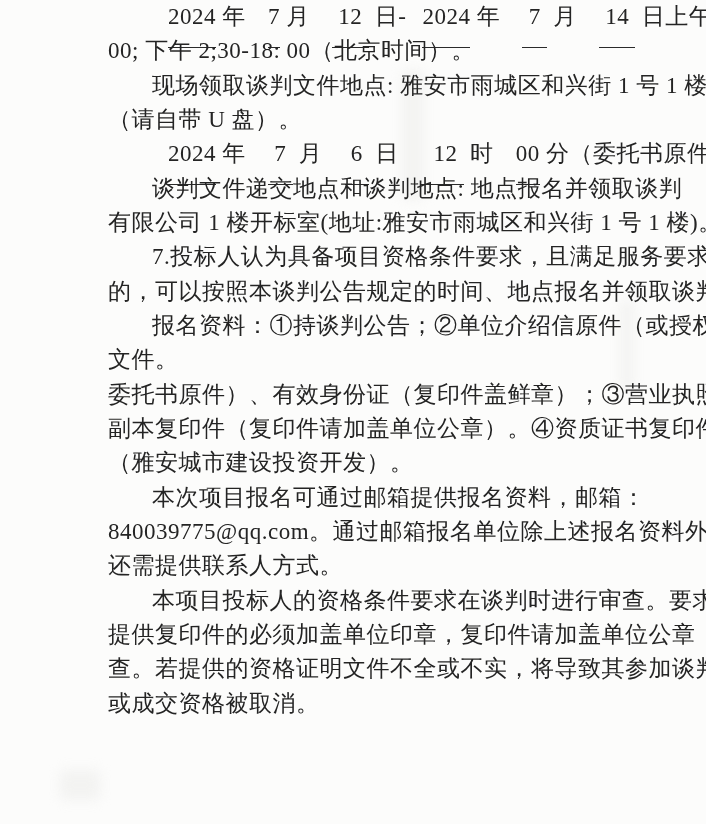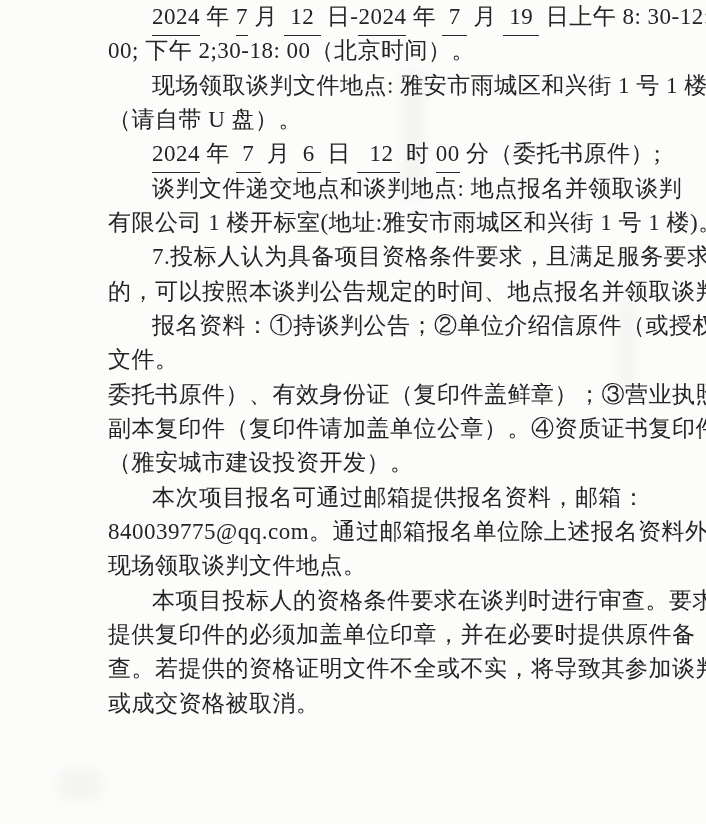--- a/index.html
+++ b/index.html
@@ -44,46 +44,47 @@
     letter-spacing: 0.5px;
     white-space: pre;
     overflow: visible;
   }
   .line.indent {
     padding-left: 44px;
   }
   .seg { }
   .u {
     border-bottom: 1.5px solid #2a2a2a;
-    padding-bottom: 6px;
+    padding-bottom: 18px;
+    margin-left: 16px;
   }
 </style>
 </head>
 <body>
 
 <div class="page">
   <div class="artifact a1"></div>
   <div class="artifact a2"></div>
   <div class="artifact a3"></div>
   <div class="doc">
-      <div class="line indent"><span class="seg u">2024</span><span class="seg"> 年 </span><span class="seg u">7</span><span class="seg"> 月 </span><span class="seg u"> 12 </span><span class="seg"> 日-</span><span class="seg u">2024</span><span class="seg"> 年 </span><span class="seg u"> 7 </span><span class="seg"> 月 </span><span class="seg u"> 19 </span><span class="seg"> 日上午 8: 30-12:</span></div>
+      <div class="line indent"><span class="seg u">2024</span><span class="seg"> 年 </span><span class="seg u">7</span><span class="seg"> 月 </span><span class="seg u"> 12 </span><span class="seg"> 日-</span><span class="seg u">2024</span><span class="seg"> 年 </span><span class="seg u"> 7 </span><span class="seg"> 月 </span><span class="seg u"> 14 </span><span class="seg"> 日上午 8: 30-12:</span></div>
       <div class="line"><span class="seg">00; 下午 2;30-18: 00（北京时间）。</span></div>
       <div class="line indent"><span class="seg">现场领取谈判文件地点: 雅安市雨城区和兴街 1 号 1 楼</span></div>
       <div class="line"><span class="seg">（请自带 U 盘）。</span></div>
       <div class="line indent"><span class="seg u">2024</span><span class="seg"> 年 </span><span class="seg u"> 7 </span><span class="seg"> 月 </span><span class="seg u"> 6 </span><span class="seg"> 日 </span><span class="seg u">  12 </span><span class="seg"> 时 </span><span class="seg u">00</span><span class="seg"> 分（委托书原件）;</span></div>
       <div class="line indent"><span class="seg">谈判文件递交地点和谈判地点: 地点报名并领取谈判</span></div>
       <div class="line"><span class="seg">有限公司 1 楼开标室(地址:雅安市雨城区和兴街 1 号 1 楼)。</span></div>
       <div class="line indent"><span class="seg">7.投标人认为具备项目资格条件要求，且满足服务要求</span></div>
       <div class="line"><span class="seg">的，可以按照本谈判公告规定的时间、地点报名并领取谈判</span></div>
       <div class="line indent"><span class="seg">报名资料：①持谈判公告；②单位介绍信原件（或授权</span></div>
       <div class="line"><span class="seg">文件。</span></div>
       <div class="line"><span class="seg">委托书原件）、有效身份证（复印件盖鲜章）；③营业执照</span></div>
       <div class="line"><span class="seg">副本复印件（复印件请加盖单位公章）。④资质证书复印件</span></div>
       <div class="line"><span class="seg">（雅安城市建设投资开发）。</span></div>
       <div class="line indent"><span class="seg">本次项目报名可通过邮箱提供报名资料，邮箱：</span></div>
       <div class="line"><span class="seg">840039775@qq.com。通过邮箱报名单位除上述报名资料外，</span></div>
-      <div class="line"><span class="seg">现场领取谈判文件地点。</span></div>
+      <div class="line"><span class="seg">还需提供联系人方式。</span></div>
       <div class="line indent"><span class="seg">本项目投标人的资格条件要求在谈判时进行审查。要求</span></div>
-      <div class="line"><span class="seg">提供复印件的必须加盖单位印章，并在必要时提供原件备</span></div>
+      <div class="line"><span class="seg">提供复印件的必须加盖单位印章，复印件请加盖单位公章</span></div>
       <div class="line"><span class="seg">查。若提供的资格证明文件不全或不实，将导致其参加谈判</span></div>
       <div class="line"><span class="seg">或成交资格被取消。</span></div>
     </div>
 </div>
 
 </body></html>

